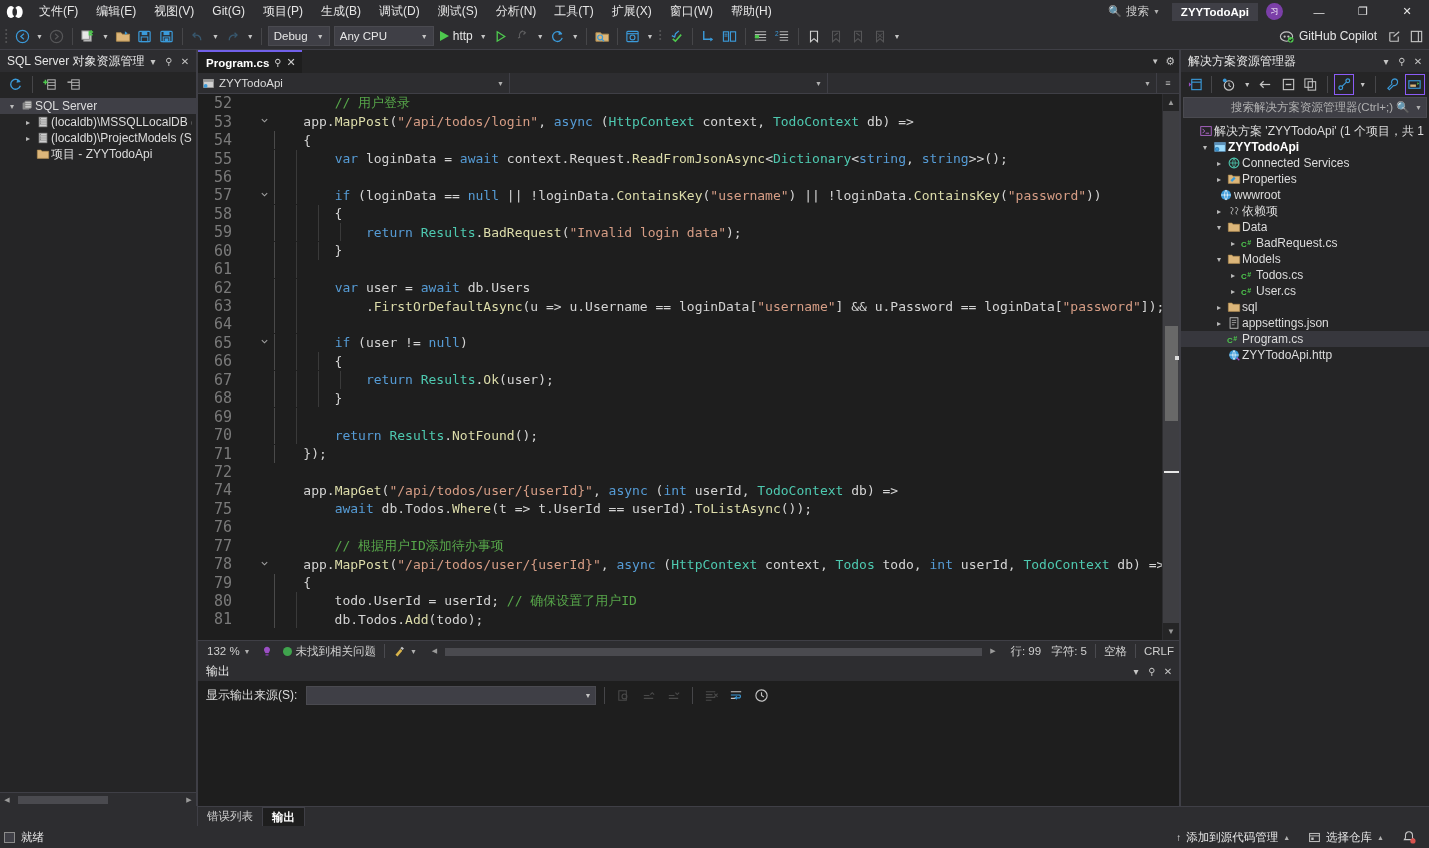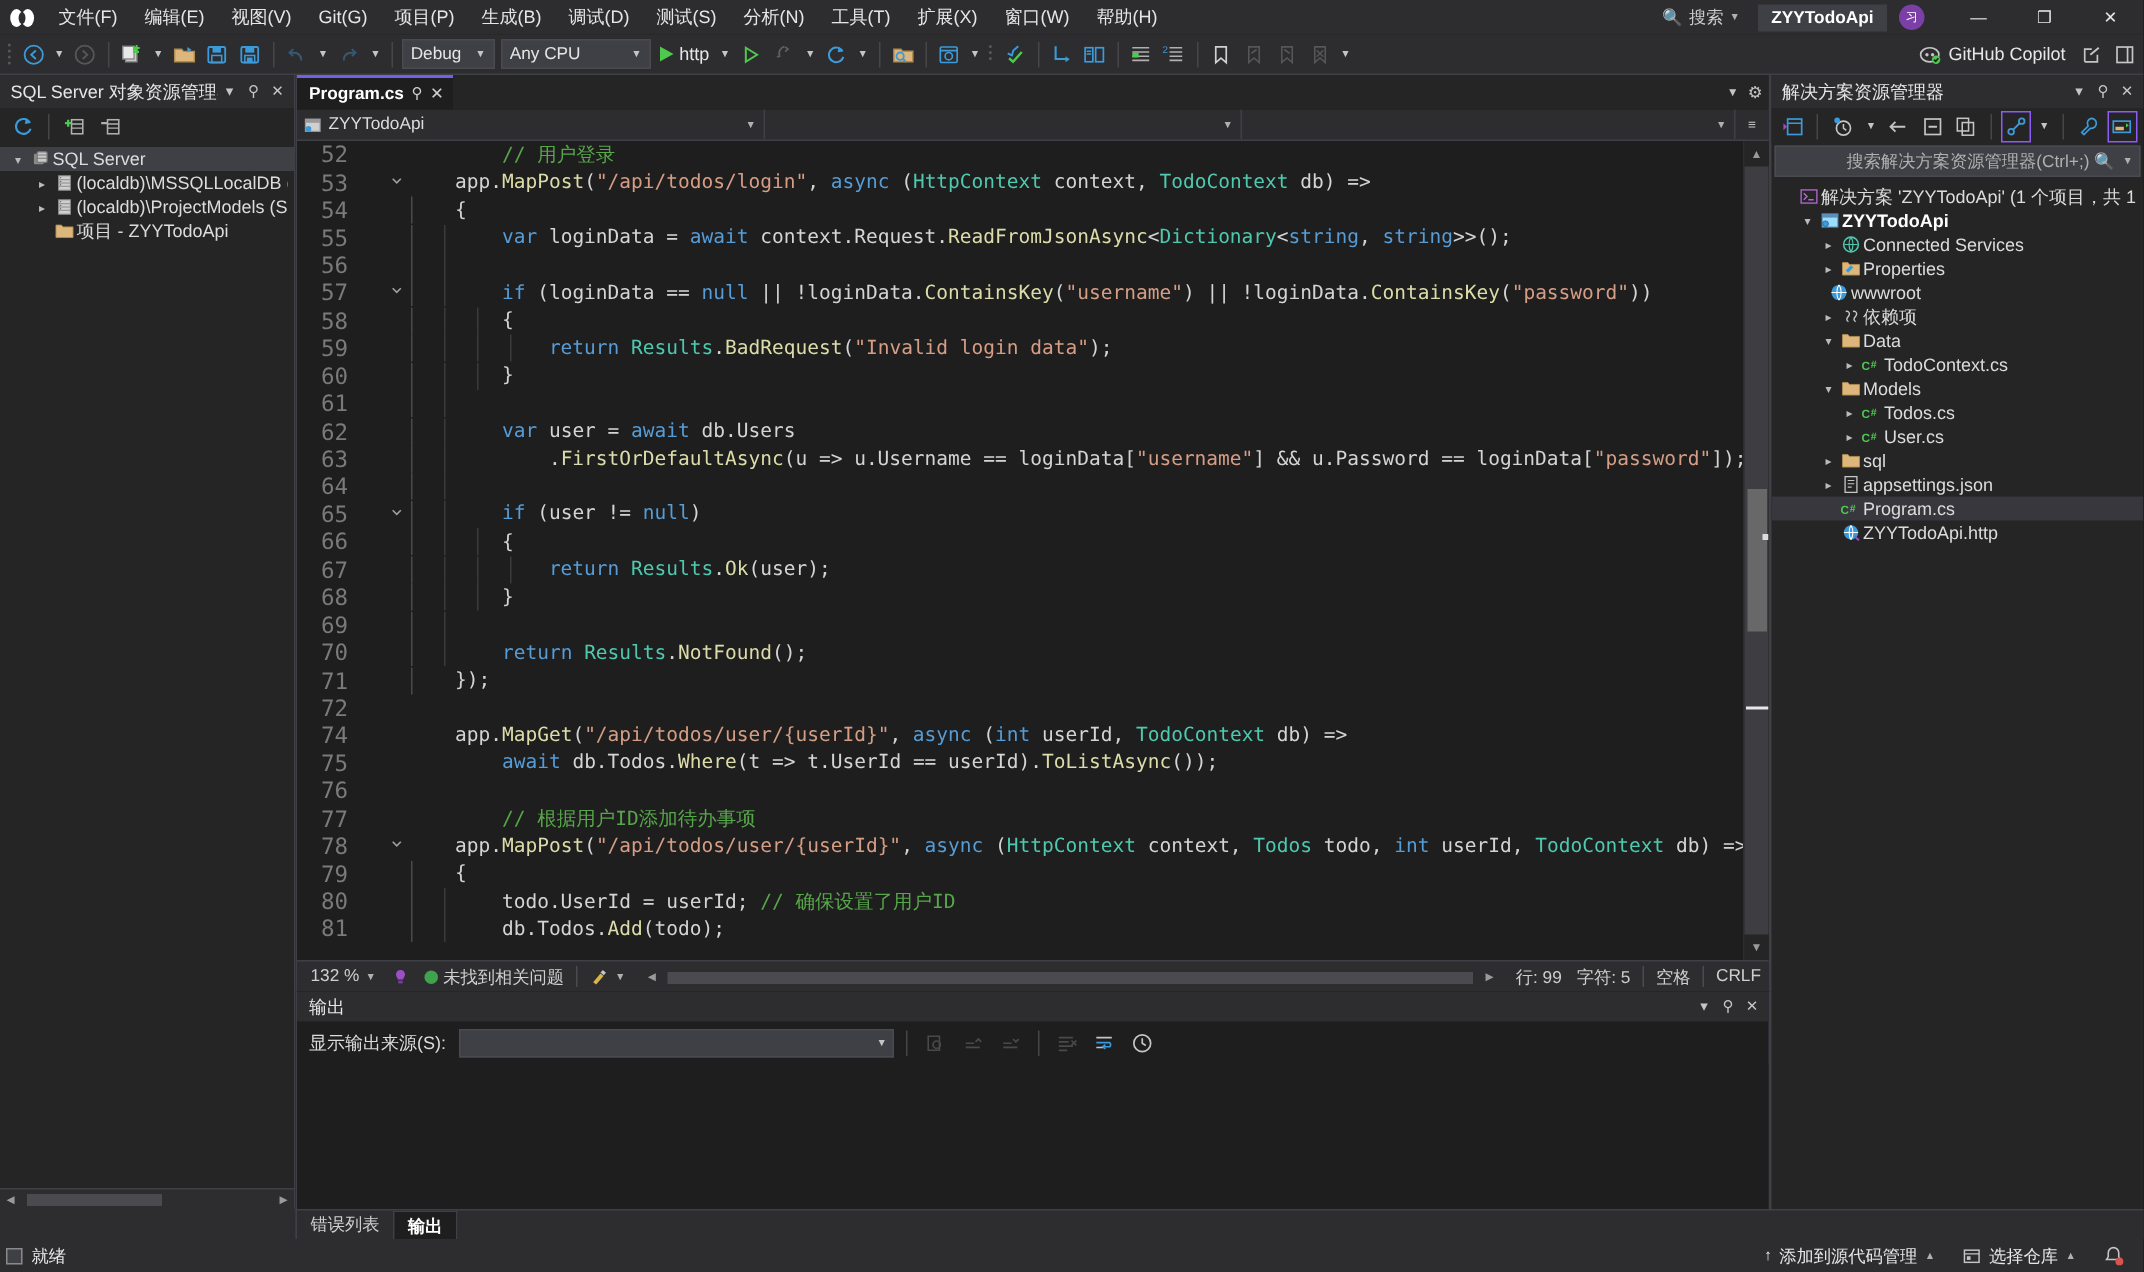--- a/index.html
+++ b/index.html
@@ -885,21 +885,21 @@
             <span class="tlabel">Data</span>
           </div>
           <div class="trow" style="padding-left: 46px;">
             <span class="tw">▸</span>
             <span class="ticon">
               <svg width="16" height="14" viewBox="0 0 18 16">
                 <text x="1" y="12" font-family="Liberation Sans" font-size="9" font-weight="bold" fill="#4ec94e">C</text>
                 <text x="8" y="10.5" font-family="Liberation Sans" font-size="8" font-weight="bold" fill="#4ec94e">#</text>
               </svg>
             </span>
-            <span class="tlabel">TodoContext.cs</span>
+            <span class="tlabel">BadRequest.cs</span>
           </div>
           <div class="trow" style="padding-left: 32px;">
             <span class="tw">▾</span>
             <span class="ticon">
               <svg width="14" height="14" viewBox="0 0 16 16">
                 <path d="M1.5 3.5h4.2l1.1 1.4h7.7v8.1H1.5z" fill="#dcb67a" stroke="#b08c4f" stroke-width=".7"></path>
               </svg>
             </span>
             <span class="tlabel">Models</span>
           </div>

